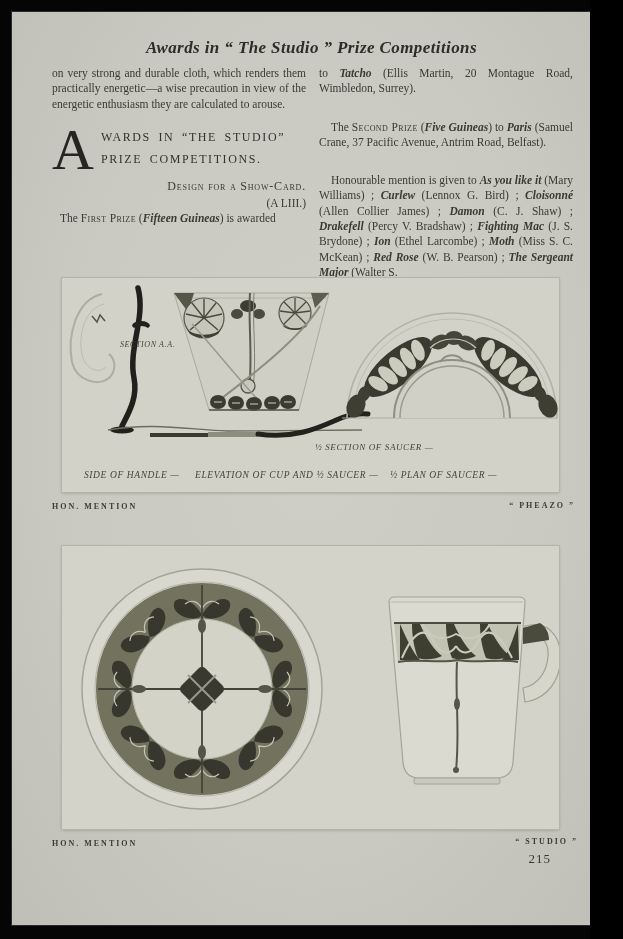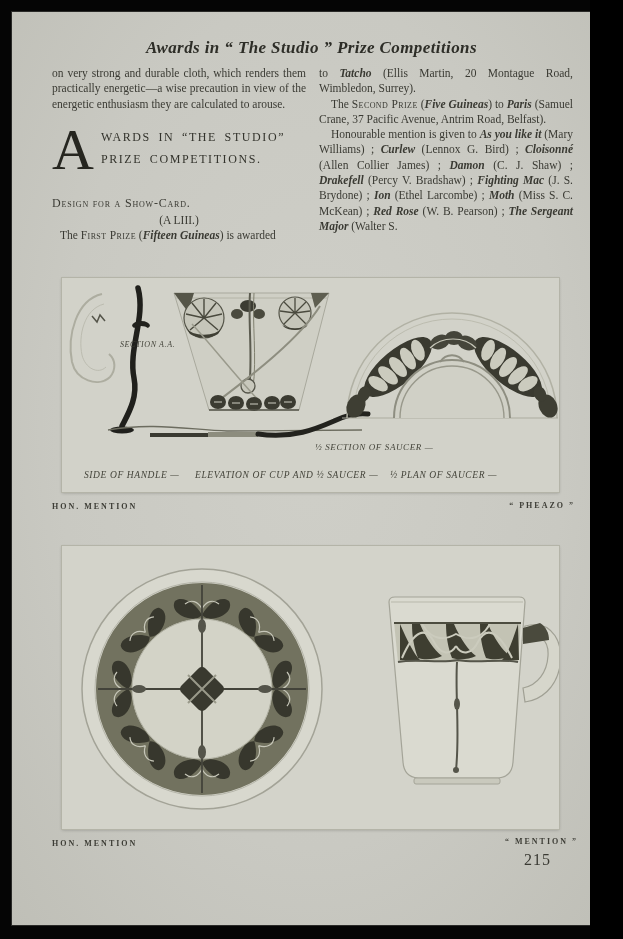--- a/index.html
+++ b/index.html
@@ -7,36 +7,36 @@
          font-family:"Liberation Serif","DejaVu Serif",serif;}
   .page{position:absolute;left:12px;top:12px;width:599px;height:913px;
         background:#c9c9c2;
         background:radial-gradient(ellipse at 50% 45%, #cfcfc8 0%, #c9c9c2 60%, #bfbfb7 100%);
         box-shadow:0 0 0 1px #2a2a28;}
   .hdr{position:absolute;top:26px;left:0;width:100%;text-align:center;
        font-style:italic;font-weight:bold;font-size:17px;color:#2d2d27;letter-spacing:.4px;}
   .cols{position:absolute;left:40px;top:54px;width:521px;display:flex;gap:13px;}
   .col{width:254px;font-size:11.5px;line-height:15.3px;color:#3a3a33;text-align:justify;}
   .col p{margin:0;}
-  .col p.ind{text-indent:12px;}
+  .col p.ind{text-indent:12px;margin-top:23px;}
   .i{font-style:italic;font-weight:bold;}
   .sc{font-variant:small-caps;letter-spacing:.4px;}
   .dropblock{margin-top:13px;}
   .dropcap{float:left;font-size:58px;line-height:46px;padding:2px 7px 0 0;color:#262620;}
   .bigline{font-size:12px;letter-spacing:1.6px;line-height:19px;color:#33332c;
            word-spacing:3px;padding-top:3px;}
-  .subhead{margin-top:23px;text-align:left;font-variant:small-caps;font-size:12px;
+  .subhead{margin-top:6px;text-align:right;font-variant:small-caps;font-size:12px;
            letter-spacing:.8px;color:#3a3a33;}
-  .code{text-align:center;font-size:11.5px;margin-top:2px;color:#3a3a33;}
+  .code{text-align:right;font-size:11.5px;margin-top:2px;color:#3a3a33;}
   .prizeline{margin-top:3px;text-indent:8px;}
   .fig{position:absolute;background:#d2d2c9;box-shadow:0 0 0 1px #b4b4a8, 0 1px 3px rgba(0,0,0,.25);}
   .fig1{left:50px;top:266px;width:497px;height:214px;}
   .fig2{left:50px;top:534px;width:497px;height:283px;}
   .cap{position:absolute;font-size:8px;font-weight:bold;letter-spacing:2px;color:#3d3d36;}
-  .pagenum{position:absolute;font-size:16px;color:#3a3a33;letter-spacing:1px;}
+  .pagenum{position:absolute;font-size:13px;color:#3a3a33;letter-spacing:1px;}
   svg text{font-family:"Liberation Serif","DejaVu Serif",serif;}
   .hand{font-style:italic;fill:#45453b;letter-spacing:.6px;}
 </style>
 </head>
 <body>
 
 <div class="frame">
   <div class="page">
 
     <div class="hdr">Awards in “ The Studio ” Prize Competitions</div>
@@ -233,17 +233,17 @@
           <circle cx="394" cy="224" r="3" fill="#55554a"></circle>
 
           <g>
             <path d="M463,80 C492,72 502,100 498,120 C494,142 479,154 463,156 L461,142 C476,139 485,126 486,110 C487,94 478,86 461,94 Z" fill="#d6d6cb" stroke="#a0a094" stroke-width="1.2"></path>
             <path d="M461,82 L478,77 C484,81 487,87 487,94 L461,98 Z" fill="#4a4a3d"></path>
           </g>
         </g>
       </svg>
     </div>
     <div class="cap" style="left:40px;top:827px;">HON. MENTION</div>
-    <div class="cap" style="right:33px;top:825px;">“ MENTION ”</div>
+    <div class="cap" style="right:33px;top:825px;">“ STUDIO ”</div>
     <div class="pagenum" style="right:60px;top:839px;">215</div>
 
   </div>
 </div>
 
 </body></html>

